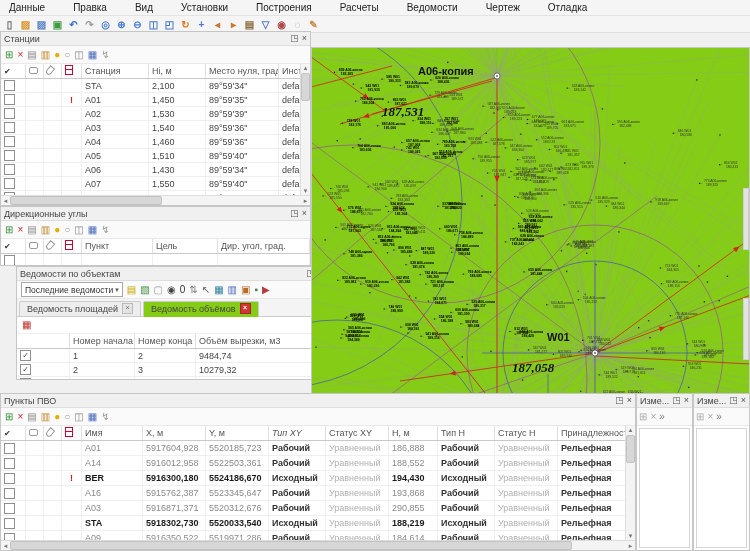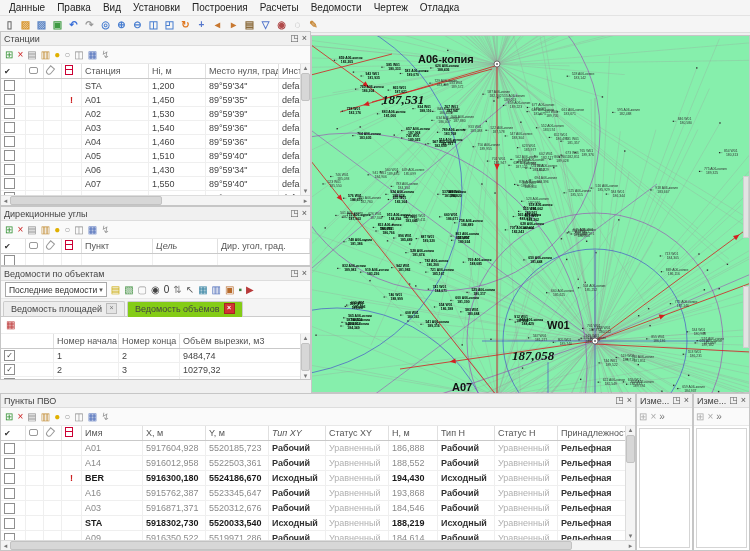--- a/index.html
+++ b/index.html
@@ -1,18 +1,18 @@
 <!DOCTYPE html>
 <html><head>
 <meta charset="utf-8">
 <style>
   html,body{margin:0;padding:0}
   body{width:750px;height:551px;position:relative;overflow:hidden;background:#f0f0f0;
        font-family:"Liberation Sans",sans-serif;font-size:9px;color:#333;}
-  .menubar{height:15px;display:flex;align-items:center;gap:2px;padding:0 4px;background:#f5f5f5;
+  .menubar{height:15px;display:flex;align-items:center;gap:18px;padding:0 4px;background:#f5f5f5;
            border-bottom:1px solid #e3e3e3;font-size:10px;color:#222}
   .mi{padding:0 5px;cursor:default}
   .toolbar{height:16px;display:flex;align-items:center;gap:1px;padding:0 2px;background:#f5f5f5;
            border-bottom:1px solid #ddd}
   .tbi{width:15px;height:13px;display:flex;align-items:center;justify-content:center;font-size:10px;
        font-weight:bold;border-radius:2px}
   .workspace{position:absolute;top:31px;left:0;width:750px;height:362px}
   .bottom{position:absolute;top:393px;left:0;width:608px;height:158px}
   .panel{position:absolute;background:#fff;border:1px solid #c6c6c6;box-sizing:border-box;
          display:flex;flex-direction:column;overflow:hidden}
@@ -52,21 +52,21 @@
   .dd{display:flex;align-items:center;gap:2px;border:1px solid #a8a8a8;background:#fff;height:13px;
       padding:0 3px;font-size:8.5px;color:#333;white-space:nowrap}
   .dda{color:#555;font-size:7px}
   .tabsrow{height:17px;flex:0 0 17px;display:flex;align-items:flex-end;gap:2px;padding:0 2px;background:#f4f4f4;border-bottom:1px solid #ccc}
   .tab{display:inline-flex;align-items:center;gap:4px;padding:1px 7px 2px 7px;font-size:9px;color:#444;
        border:1px solid #ccc;border-bottom:none;background:#ededed;border-radius:2px 2px 0 0}
   .tab.active{background:#84cc16;position:relative;top:1px;padding-bottom:3px}
   .tx{width:9px;height:9px;font-size:7px;line-height:8px;text-align:center;color:#777;border:1px solid #bbb;background:#e4e4e4}
   .tab.active .tx{background:#d23333;color:#fff;border-color:#a22;font-weight:bold}
   .subtools{height:16px;flex:0 0 16px;display:flex;align-items:center;padding:0 5px;border-bottom:1px solid #eee}
-  .map{position:absolute;left:311px;top:4px;width:439px;height:358px;background:#86efac;border:1px solid #c6c6c6;box-sizing:border-box}
+  .map{position:absolute;left:311px;top:16px;width:439px;height:358px;background:#84cc16;border:1px solid #c6c6c6;box-sizing:border-box}
   .map svg{display:block}
   .edge-tab{position:absolute;right:0;width:4px;height:60px;background:#e3e3e3;border:1px solid #cfcfcf}
   .listbox{flex:1;background:#fff;border:1px solid #d5d5d5;margin:2px}
 </style>
 </head>
 <body>
 
 <div class="menubar" id="menubar">
     <span class="mi">Данные</span>
     <span class="mi">Правка</span>
@@ -136,21 +136,21 @@
               <th style="width: 50px;">Инструмент</th>
             </tr>
           </thead>
           <tbody id="stations-tbody">
             <tr>
               <td class="c-ck"><span class="cb"></span></td>
               <td class="c-ic"></td>
               <td class="c-ic"></td>
               <td class="c-ic2 warn"></td>
               <td>STA</td>
-              <td>1,200</td>
+              <td>2,100</td>
               <td>89°59'34"</td>
               <td>default</td>
             </tr>
             <tr>
               <td class="c-ck"><span class="cb"></span></td>
               <td class="c-ic"></td>
               <td class="c-ic"></td>
               <td class="c-ic2 warn">!</td>
               <td>A01</td>
               <td>1,450</td>
@@ -265,40 +265,40 @@
       </div>
     <div class="tclip">
       <table id="angles-table">
         <thead>
             <tr id="angles-head">
               <th class="c-ck hcheck">✔</th>
               <th class="c-ic"><span class="hic-comment"></span></th>
               <th class="c-ic"><span class="hic-clip"></span></th>
               <th class="c-ic2"><span class="hic-flag"></span></th>
               <th style="width: 64px;">Пункт</th>
-              <th style="width: 58px; font-style: italic;">Цель</th>
+              <th style="width: 58px;">Цель</th>
               <th>Дир. угол, град.</th>
             </tr>
           </thead>
           <tbody id="angles-tbody">
             <tr>
               <td class="c-ck"><span class="cb"></span></td>
               <td class="c-ic"></td>
               <td class="c-ic"></td>
               <td class="c-ic2"></td>
               <td></td>
               <td></td>
               <td></td>
             </tr>
           </tbody>
       </table>
     </div>
   </div>
 
-  <div class="panel" style="left:0;top:235px;width:311px;height:114px">
+  <div class="panel" style="left:16px;top:235px;width:311px;height:114px">
     <div class="phead">
       <span>Ведомости по объектам</span>
       <span class="pbtns">
           <span class="pb">◳</span>
           <span class="pb">×</span>
         </span>
     </div>
     <div class="ptools">
       <span class="dd">
         <span>Последние ведомости</span>
@@ -1309,21 +1309,21 @@
             <tr>
               <td class="c-ck"><span class="cb"></span></td>
               <td class="c-ic"></td>
               <td class="c-ic"></td>
               <td class="c-ic2 warn"></td>
               <td class="v">A03</td>
               <td class="v">5916871,371</td>
               <td class="v">5520312,676</td>
               <td class="ty">Рабочий</td>
               <td class="st">Уравненный</td>
-              <td class="v">184,546</td>
+              <td class="v">290,855</td>
               <td class="ty">Рабочий</td>
               <td class="st">Уравненный</td>
               <td class="bel">Рельефная</td>
               <td></td>
             </tr>
             <tr class="src">
               <td class="c-ck"><span class="cb"></span></td>
               <td class="c-ic"></td>
               <td class="c-ic"></td>
               <td class="c-ic2 warn"></td>

